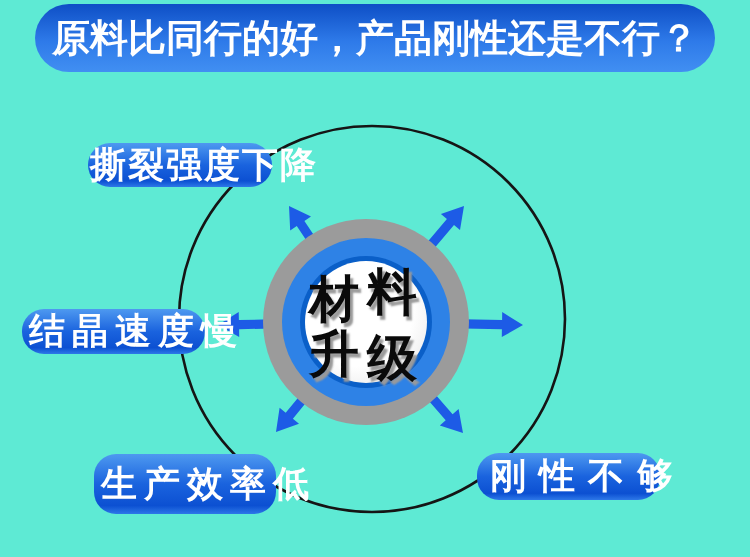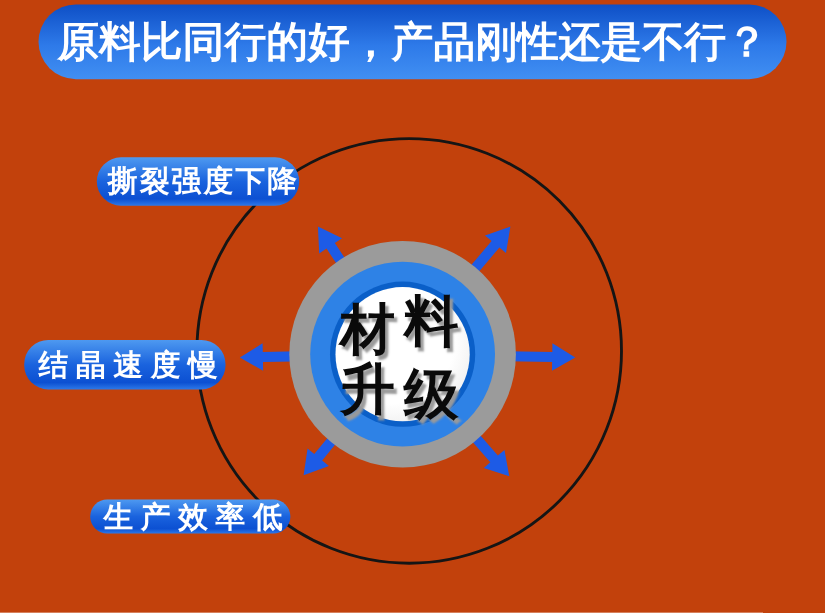--- a/index.html
+++ b/index.html
@@ -1,20 +1,20 @@
 <!DOCTYPE html>
 <html><head>
 <meta charset="utf-8">
 <style>
   html,body{margin:0;padding:0;}
   body{
     width:750px;height:557px;background:#ffffff;overflow:hidden;
     font-family:"DejaVu Sans", sans-serif;
   }
-  .canvas{position:relative;width:750px;height:557px;background:#c2410c;}
+  .canvas{position:relative;width:750px;height:557px;background:#5eead4;}
 
   
   .banner{
     position:absolute;left:35px;top:4px;width:680px;height:68px;
     border-radius:34px;
     background:linear-gradient(180deg,#0e4fc6 0%,#2e7ae9 55%,#418ff2 100%);
     display:flex;align-items:center;justify-content:center;
   }
   .banner-text{
     color:#ffffff;font-size:38px;font-weight:900;letter-spacing:0px;
@@ -37,29 +37,29 @@
     font-family:"DejaVu Sans", sans-serif;
   }
   .hub-text span:nth-child(1){transform:translateY(3px);}
   .hub-text span:nth-child(2){transform:translateY(-4px);}
   .hub-text span:nth-child(4){transform:translateY(4px);}
 
   
   .pill{
     position:absolute;border-radius:22px;
     background:linear-gradient(180deg,#4e99f0 0%,#1a63de 50%,#0c50d2 86%,#2d78e8 100%);
-    display:flex;align-items:center;justify-content:flex-end;
-    color:#ffffff;font-weight:900;font-size:27px;white-space:nowrap;
+    display:flex;align-items:center;justify-content:flex-start;
+    color:#ffffff;font-weight:900;font-size:36px;white-space:nowrap;
     font-family:"DejaVu Sans", sans-serif;
   }
   .pill-tl{left:88px; top:143px;width:184px;height:44px;letter-spacing:2px;text-indent:2px;}
   .pill-tr{left:478px;top:143px;width:180px;height:44px;letter-spacing:7px;text-indent:7px;}
   .pill-l {left:22px; top:309px;width:183px;height:45px;letter-spacing:7px;text-indent:7px;font-family:Liberation Mono, monospace;}
   .pill-r {left:533px;top:308px;width:180px;height:45px;letter-spacing:13px;text-indent:13px;}
-  .pill-bl{left:82px; top:454px;width:182px;height:31px;letter-spacing:7px;text-indent:7px;}
+  .pill-bl{left:94px; top:454px;width:182px;height:60px;letter-spacing:7px;text-indent:7px;}
   .pill-br{left:477px;top:453px;width:183px;height:47px;letter-spacing:13px;text-indent:13px;}
 </style>
 </head>
 <body>
 
 <div class="canvas">
 
   <div class="banner">
     <span class="banner-text">原料比同行的好，产品刚性还是不行？</span>
   </div>
@@ -100,14 +100,17 @@
 
   <div class="pill pill-tl">
     <span>撕裂强度下降</span>
   </div>
   <div class="pill pill-l">
     <span>结晶速度慢</span>
   </div>
   <div class="pill pill-bl">
     <span>生产效率低</span>
   </div>
+  <div class="pill pill-br">
+    <span>刚性不够</span>
+  </div>
 
 </div>
 
 </body></html>

